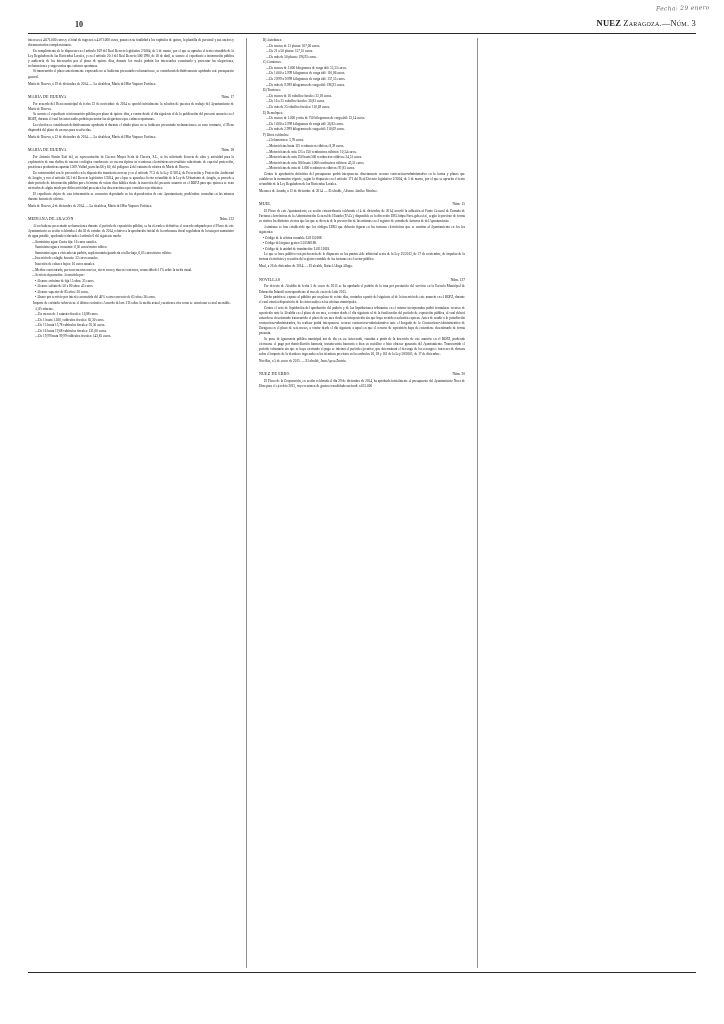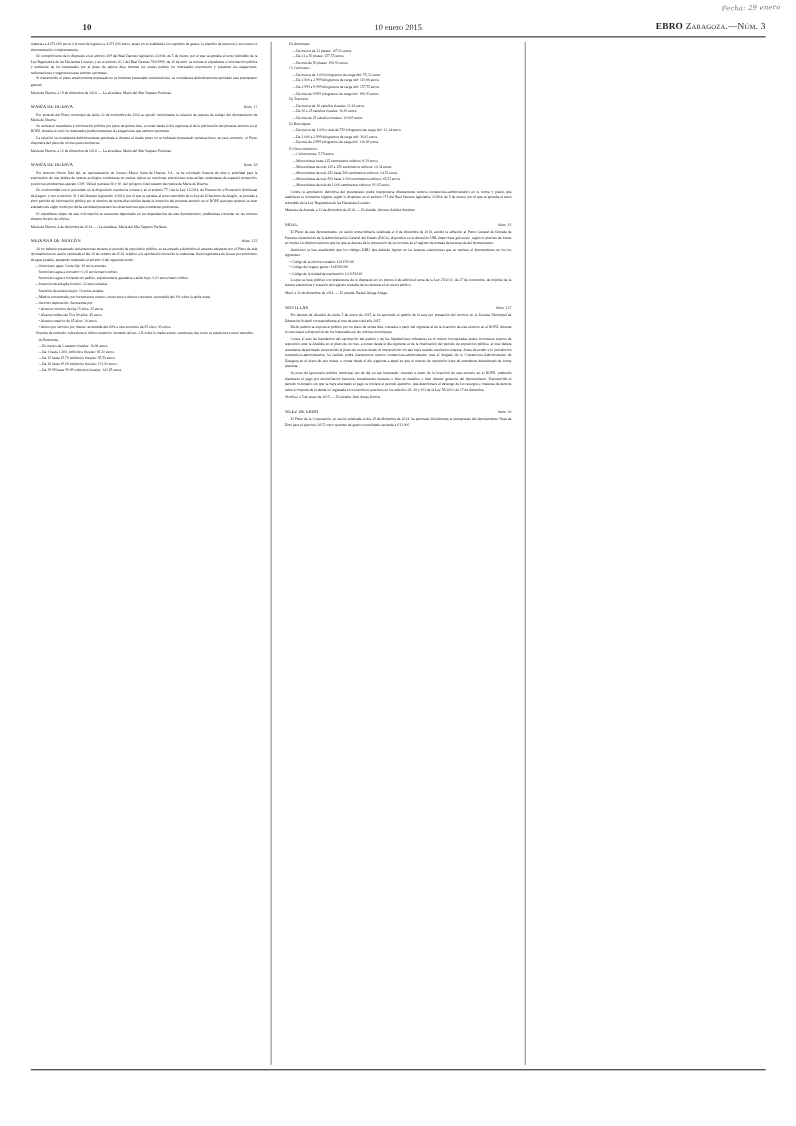--- a/index.html
+++ b/index.html
@@ -141,23 +141,22 @@
   p.item2 { text-indent: 0; padding-left: 7px; }
   p.sign { text-indent: 0; margin-top: 2px; }
 </style>
 </head>
 <body>
 
 <div class="page">
 
   <div class="masthead">
     <div class="folio-left">10</div>
-    <div class="date-center">10 enero 2015</div>
     <div class="pub-right">
-      <span class="bopz">EBRO</span>
+      <span class="bopz">NUEZ</span>
       <span>Zaragoza.—Núm. 3</span>
     </div>
   </div>
   <div class="stamp">Fecha: 29 enero</div>
 
   <div class="rule-top"></div>
 
   <div class="cols">
     <div class="vrule vrule-1"></div>
     <div class="vrule vrule-2"></div>

